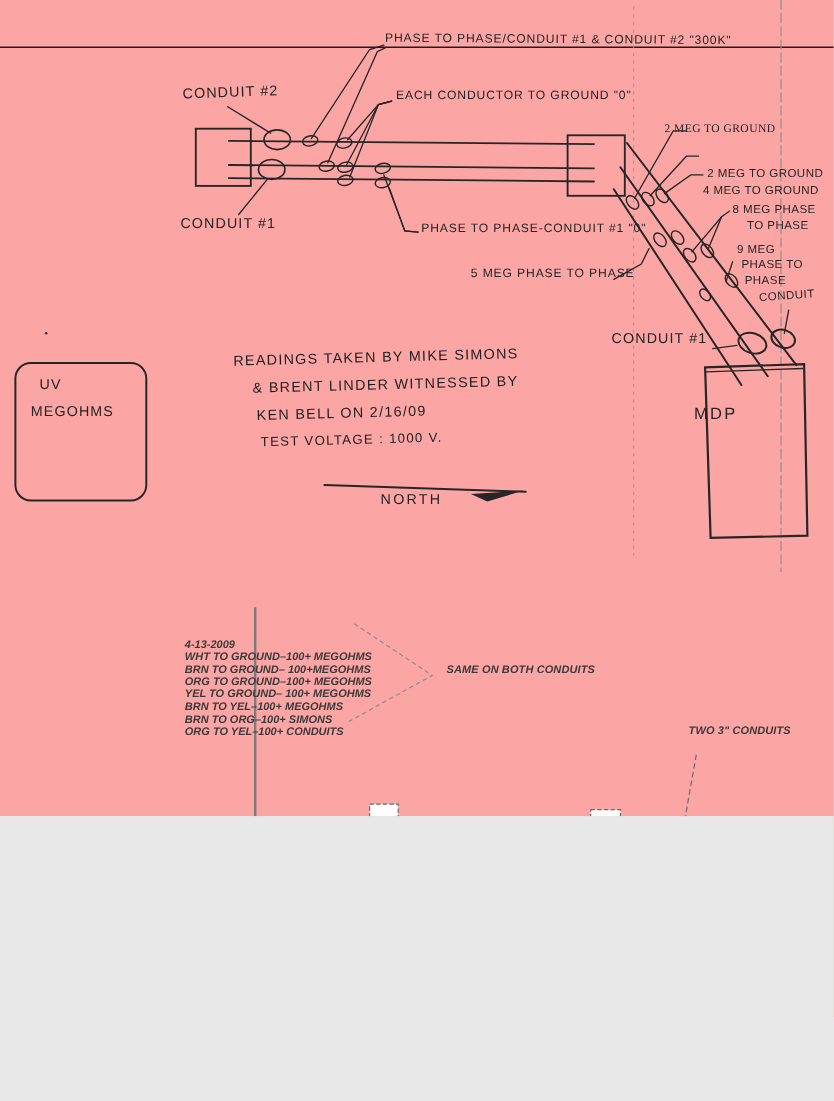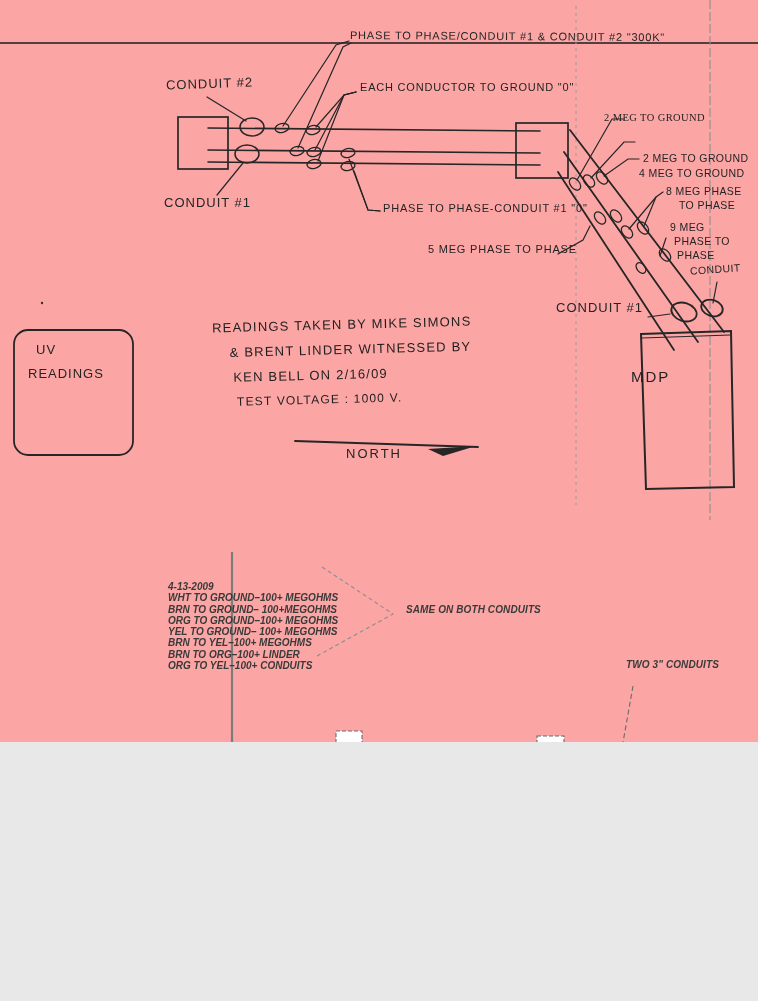--- a/index.html
+++ b/index.html
@@ -182,32 +182,32 @@
   <div class="notes">
     <div>READINGS TAKEN BY MIKE SIMONS</div>
     <div>&amp; BRENT LINDER WITNESSED BY</div>
     <div>KEN BELL ON 2/16/09</div>
     <div>TEST VOLTAGE : 1000 V.</div>
   </div>
 
   <div class="lbl big" style="left:346px;top:446px;letter-spacing:2px;">NORTH</div>
 
   <div class="lbl big" style="left:36px;top:342px;">UV</div>
-  <div class="lbl big" style="left:28px;top:366px;">READINGS</div>
+  <div class="lbl big" style="left:28px;top:366px;">MEGOHMS</div>
 
   <div class="lbl big" style="left:631px;top:368px;font-size:15px;letter-spacing:2px;">MDP</div>
 
   <div class="readings">
     <div>4-13-2009</div>
     <div>WHT TO GROUND–100+ MEGOHMS</div>
     <div>BRN TO GROUND– 100+MEGOHMS</div>
     <div>ORG TO GROUND–100+ MEGOHMS</div>
     <div>YEL TO GROUND– 100+ MEGOHMS</div>
     <div>BRN TO YEL–100+ MEGOHMS</div>
-    <div>BRN TO ORG–100+ LINDER</div>
+    <div>BRN TO ORG–100+ SIMONS</div>
     <div>ORG TO YEL–100+ CONDUITS</div>
   </div>
 
   <div class="cad" style="left:406px;top:604px;">SAME ON BOTH CONDUITS</div>
   <div class="cad" style="left:626px;top:659px;">TWO 3" CONDUITS</div>
   <div class="cad" style="left:142px;top:886px;font-size:9.5px;">U-V BUILDING</div>
   <div class="cad" style="left:644px;top:933px;margin-top:40px;">MAIN</div>
 
 </div>
 

